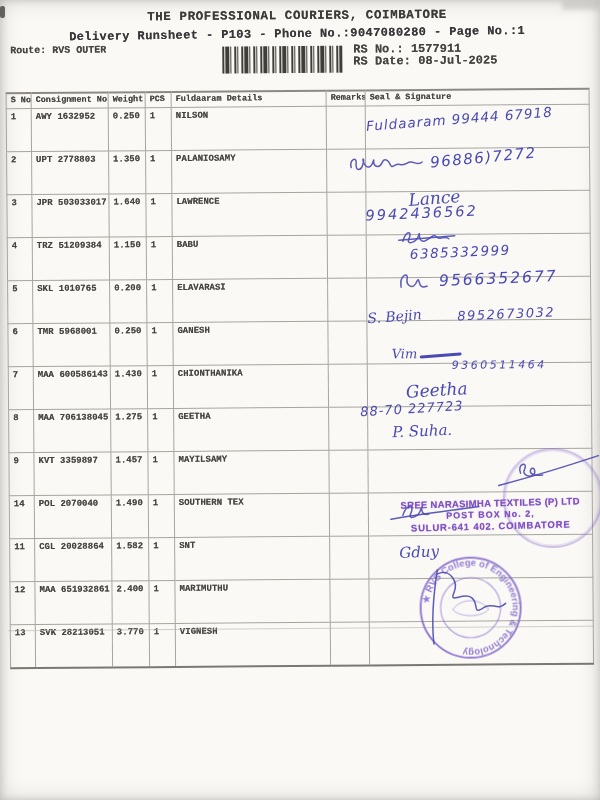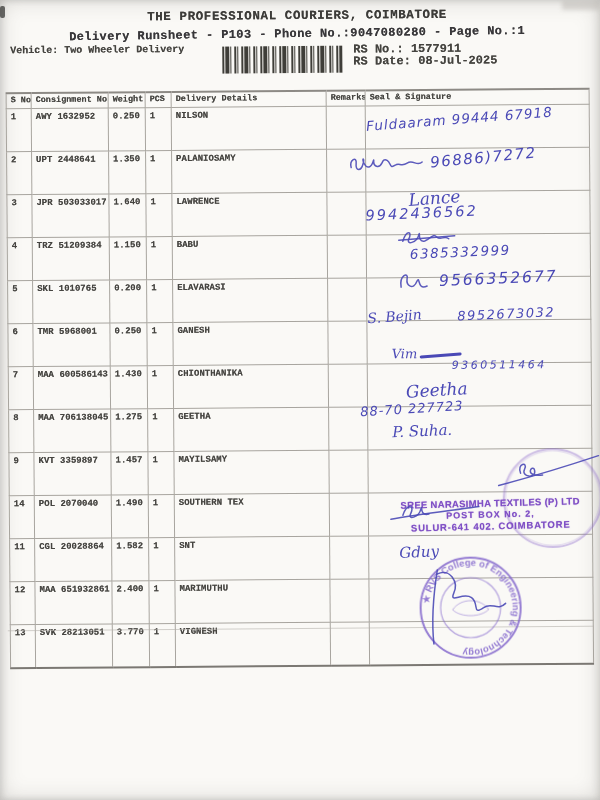--- a/index.html
+++ b/index.html
@@ -97,21 +97,21 @@
 <div class="paper"></div>
 <div class="scan-mark-tl"></div>
 <div class="scan-mark-tr"></div>
 
 <div class="doc">
 
   <div class="title">THE PROFESSIONAL COURIERS, COIMBATORE</div>
   <div class="subtitle">Delivery Runsheet - P103 - Phone No.:9047080280 - Page No.:1</div>
 
   <div class="info">
-    <div>Vehicle: Two Wheeler Delivery</div>
+    <div>Route: RVS OUTER</div>
   </div>
 
   <div class="barcode"></div>
 
   <div class="rsblock">
     <div>RS No.: 1577911</div>
     <div>RS Date: 08-Jul-2025</div>
   </div>
 
   <table class="sheet">
@@ -123,38 +123,38 @@
       <col style="width:155px">
         <col style="width:39px">
         <col style="width:224px">
     </colgroup>
     <thead>
       <tr>
         <th>S No</th>
         <th>Consignment No</th>
         <th>Weight</th>
         <th class="h-pcs">PCS</th>
-        <th class="h-consignee">Delivery Details</th>
+        <th class="h-consignee">Fuldaaram Details</th>
         <th>Remarks</th>
         <th class="h-seal">Seal &amp; Signature</th>
       </tr>
     </thead>
     <tbody>
         <tr>
           <td class="col-sno">1</td>
           <td class="col-consignment">AWY 1632952</td>
           <td class="col-weight">0.250</td>
           <td class="col-pcs">1</td>
           <td class="col-consignee">NILSON</td>
           <td class="col-remarks"></td>
           <td class="col-signature"></td>
         </tr>
         <tr>
           <td class="col-sno">2</td>
-          <td class="col-consignment">UPT 2448641</td>
+          <td class="col-consignment">UPT 2778803</td>
           <td class="col-weight">1.350</td>
           <td class="col-pcs">1</td>
           <td class="col-consignee">PALANIOSAMY</td>
           <td class="col-remarks"></td>
           <td class="col-signature"></td>
         </tr>
         <tr>
           <td class="col-sno">3</td>
           <td class="col-consignment">JPR 503033017</td>
           <td class="col-weight">1.640</td>

